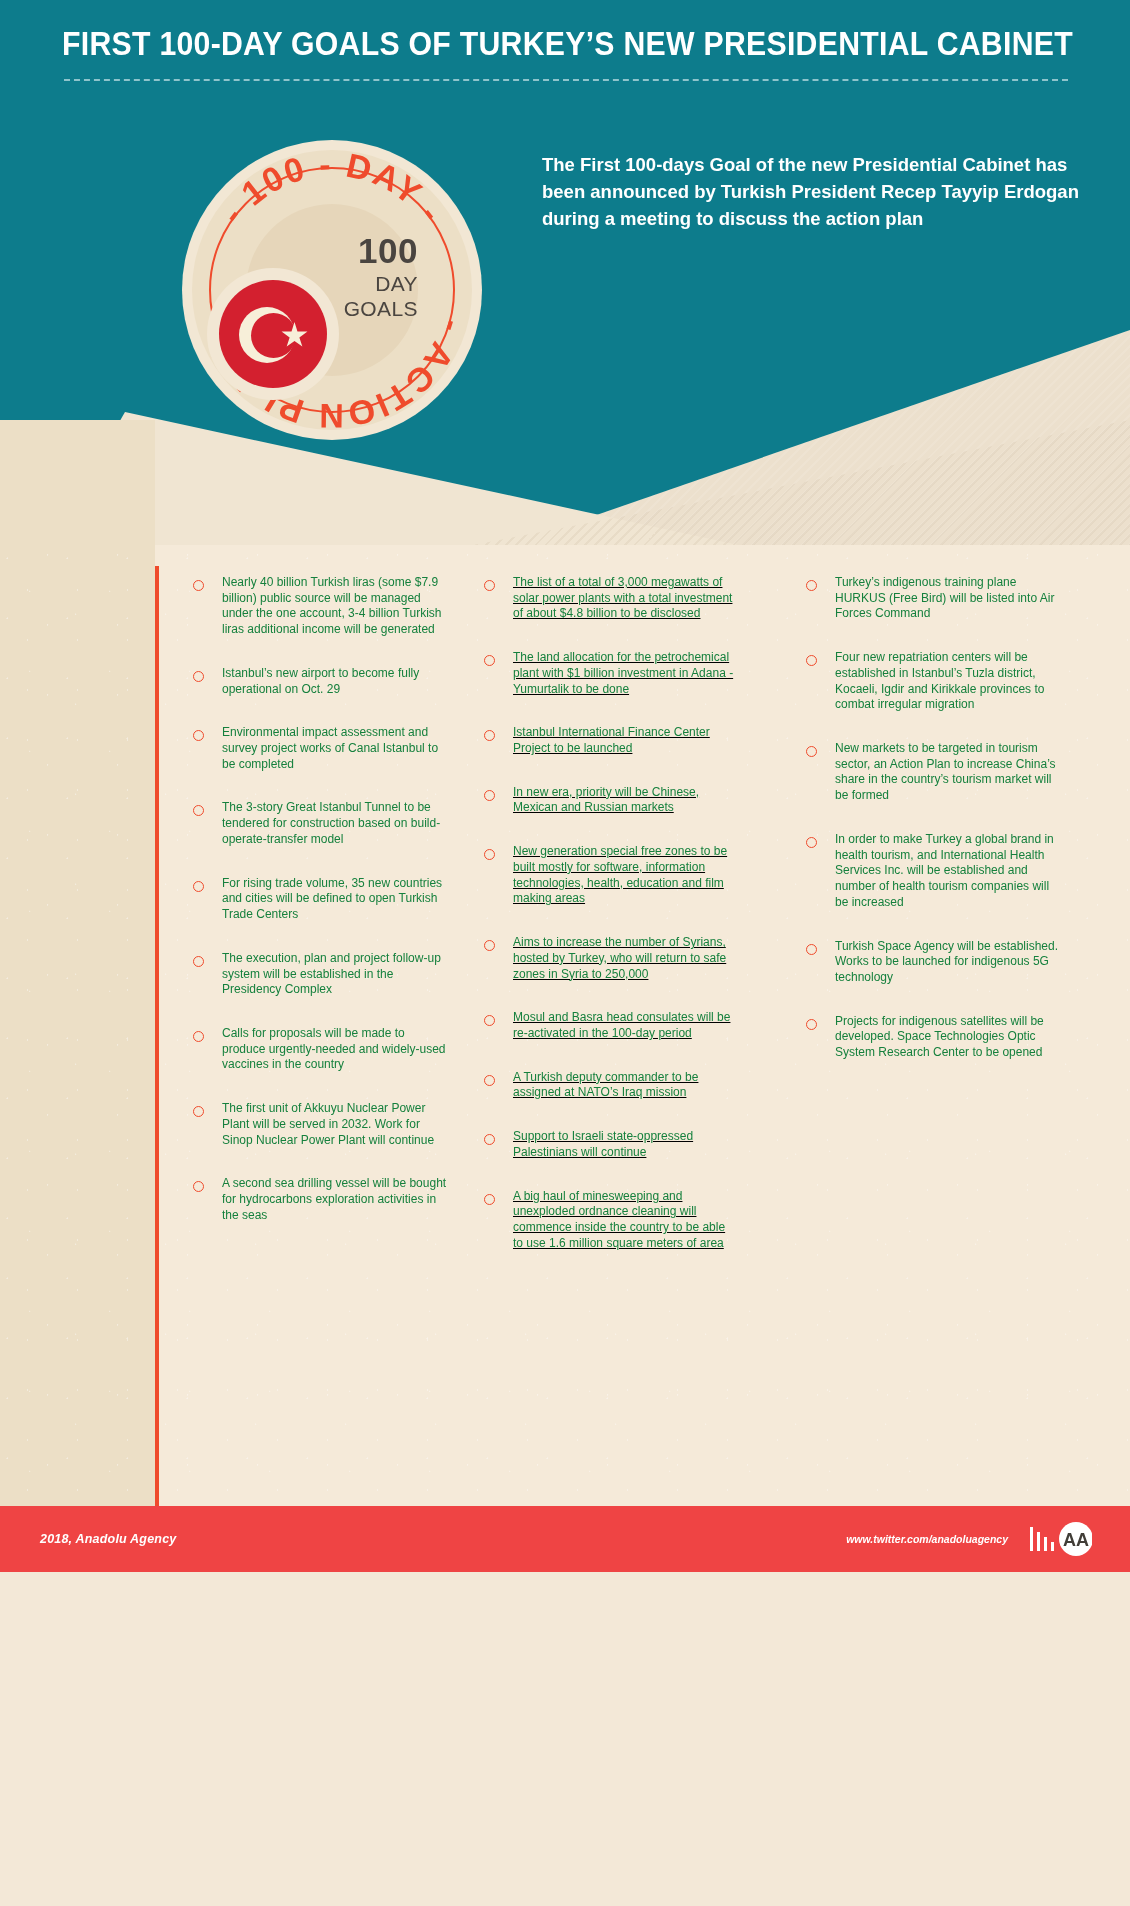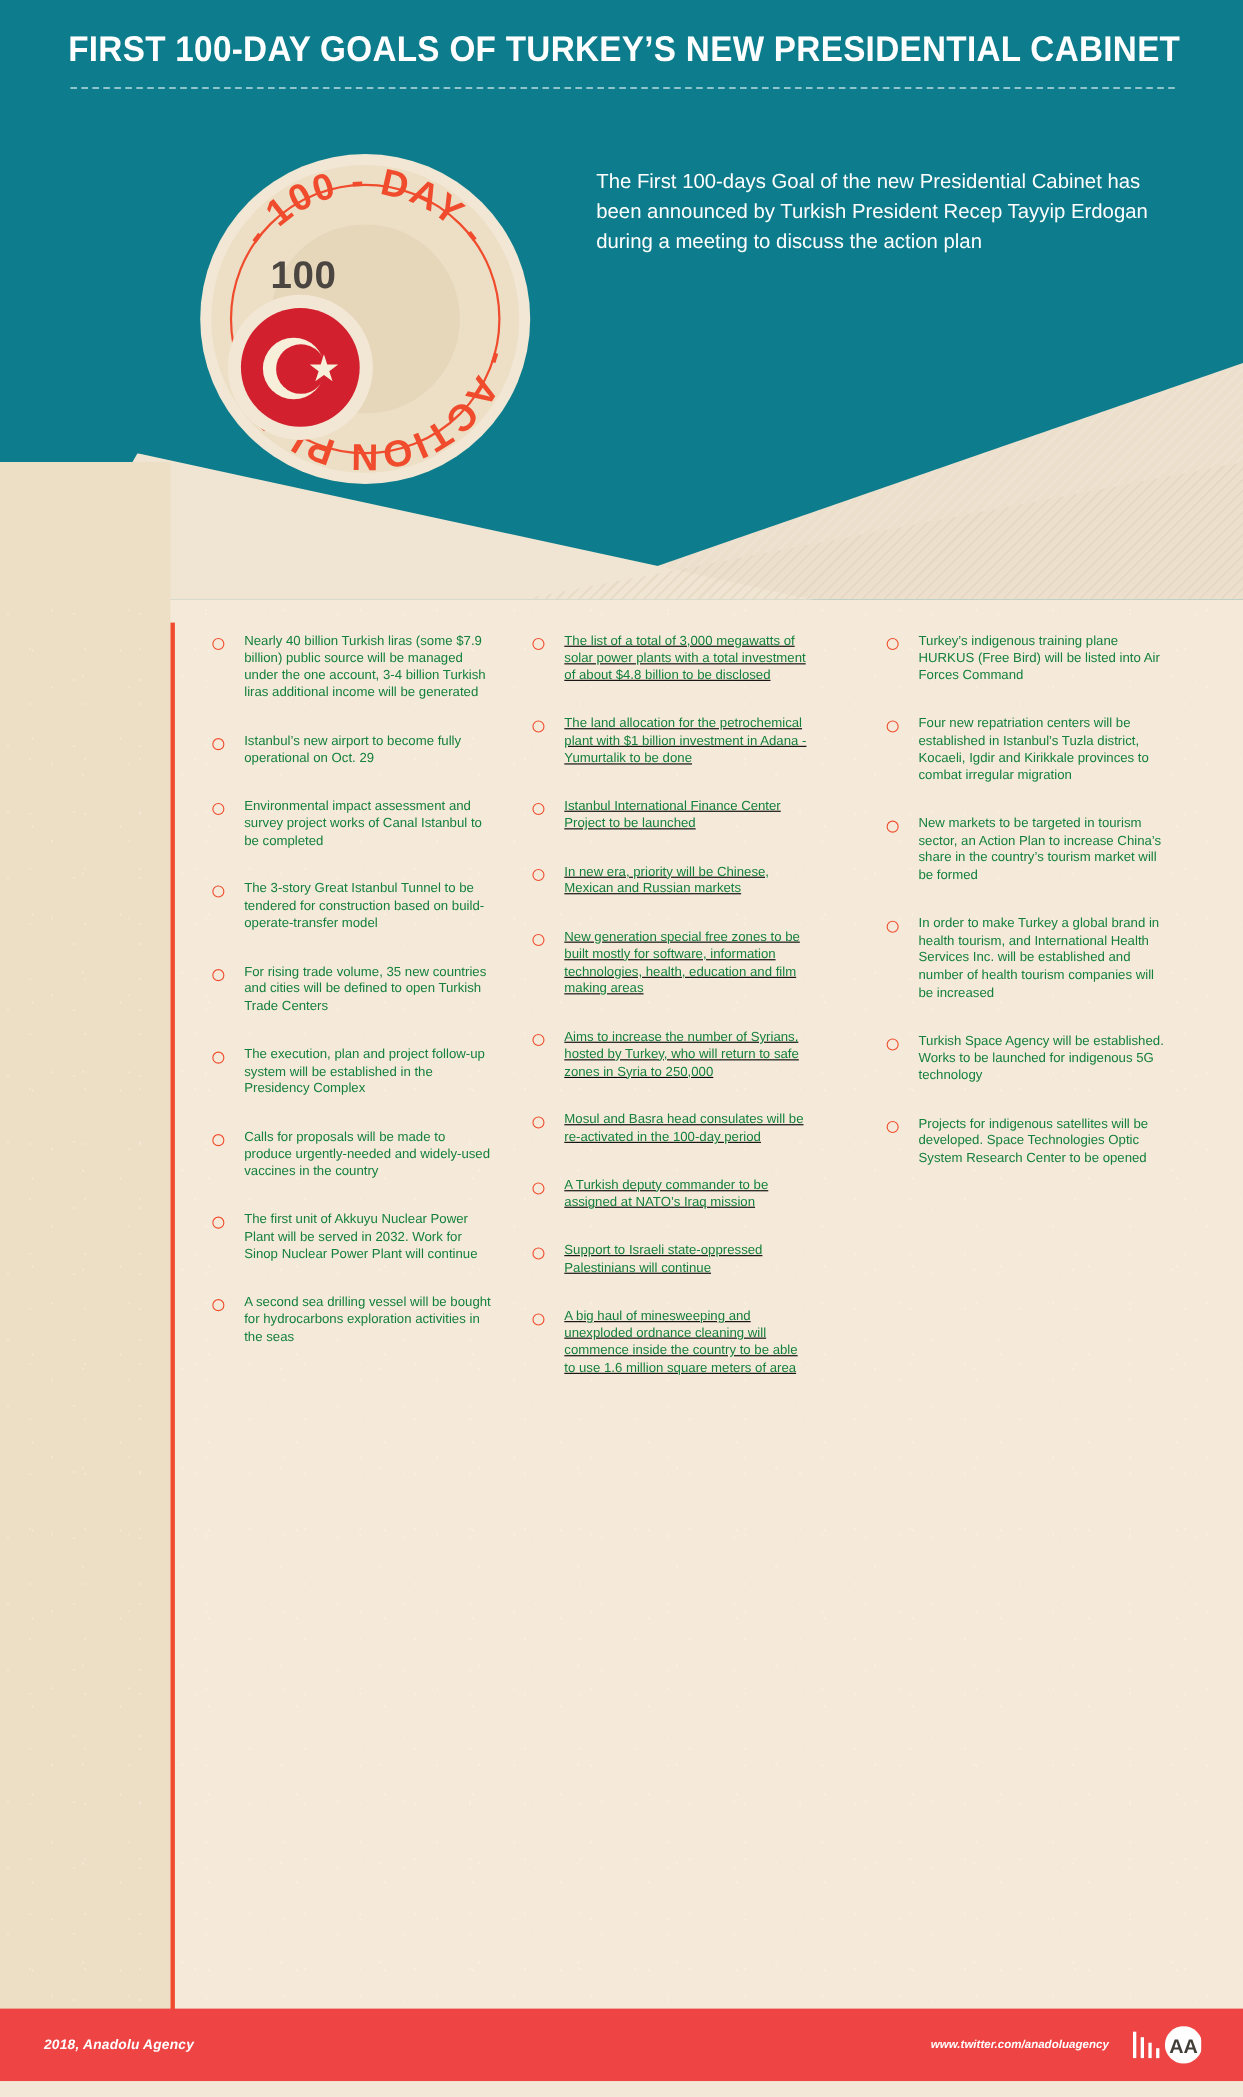--- a/index.html
+++ b/index.html
@@ -6,21 +6,21 @@
   html, body {
     width: 1130px;
     height: 1906px;
     font-family: "Liberation Sans", sans-serif;
     background: #f3e8d7;
     overflow: hidden;
   }
   .page {
     position: relative;
     width: 1130px;
-    height: 1892px;
+    height: 1572px;
     background: #f5ead9;
     overflow: hidden;
   }
 
   
   .header {
     position: absolute;
     top: 0; left: 0;
     width: 1130px;
     height: 545px;
@@ -96,21 +96,21 @@
 
   
   .intro {
     position: absolute;
     top: 152px;
     left: 542px;
     width: 540px;
     color: #ffffff;
     font-size: 18.5px;
     line-height: 1.45;
-    font-weight: 400;
+    font-weight: 700;
   }
 
   
   .badge-wrap {
     position: absolute;
     top: 140px;
     left: 150px;
     width: 330px;
     height: 330px;
   }
@@ -139,21 +139,21 @@
     position: absolute;
     top: 64px; left: 96px;
     width: 172px; height: 172px;
     border-radius: 50%;
     background: #e6d6ba;
   }
   .badge-inner-text {
     position: absolute;
     top: 92px; left: 96px;
     width: 172px;
-    text-align: left;
+    text-align: right;
     color: #4a4540;
   }
   .badge-num {
     font-size: 35px;
     font-weight: bold;
     line-height: 1.1;
     letter-spacing: 0.5px;
   }
   .badge-sub {
     font-size: 21px;

